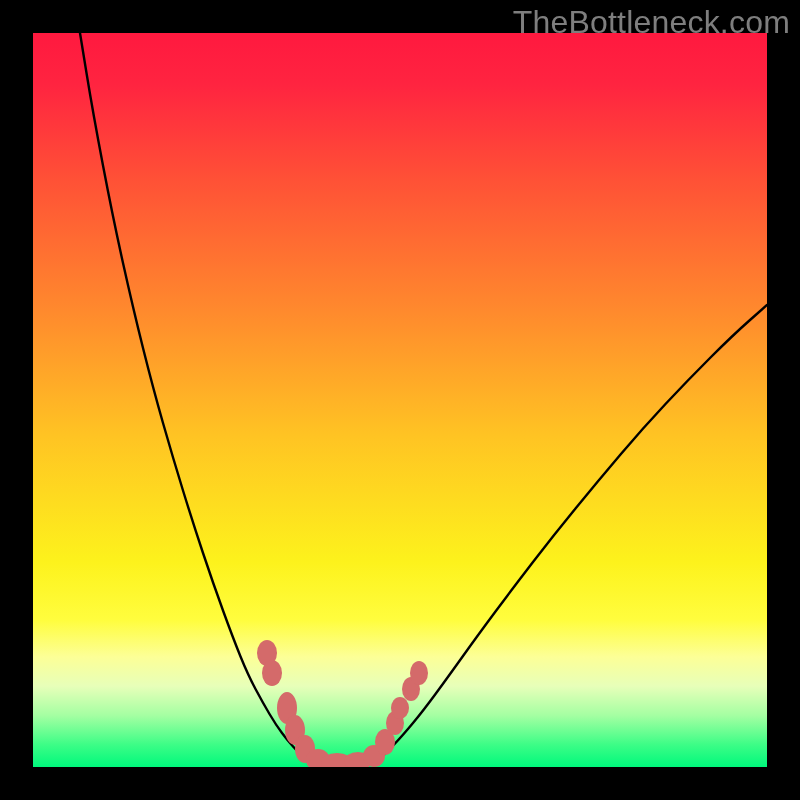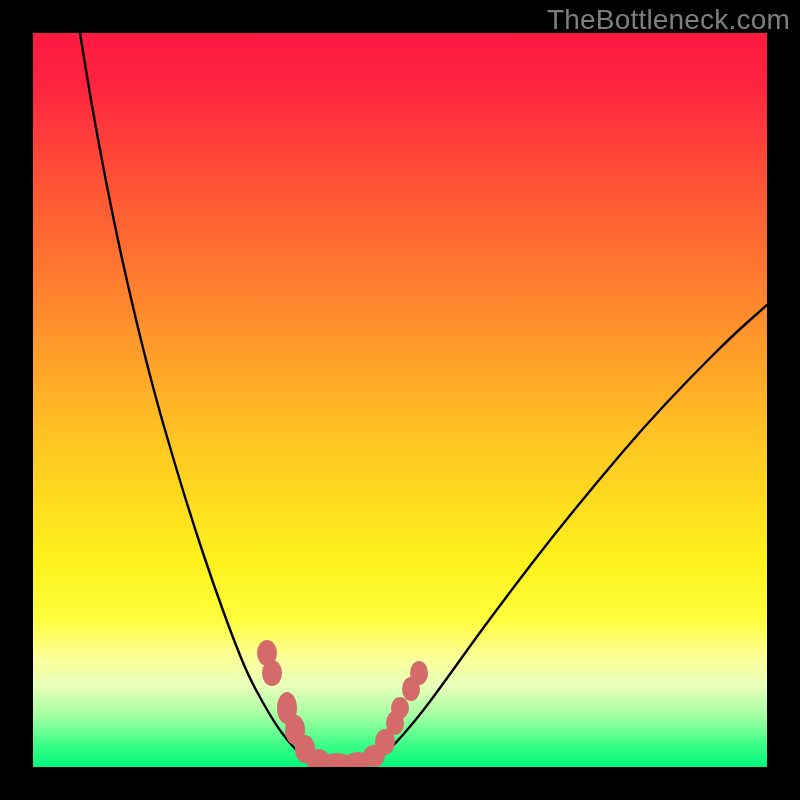--- a/index.html
+++ b/index.html
@@ -29,21 +29,21 @@
   }
   .gradient {
     position: absolute;
     inset: 0;
   }
   .watermark {
     position: absolute;
     top: 4px;
     right: 10px;
     color: #7e7e7e;
-    font-size: 28px;
+    font-size: 32px;
     font-weight: 500;
     letter-spacing: 0.2px;
   }
   svg.curves {
     position: absolute;
     inset: 0;
   }
 </style>
 </head>
 <body>

